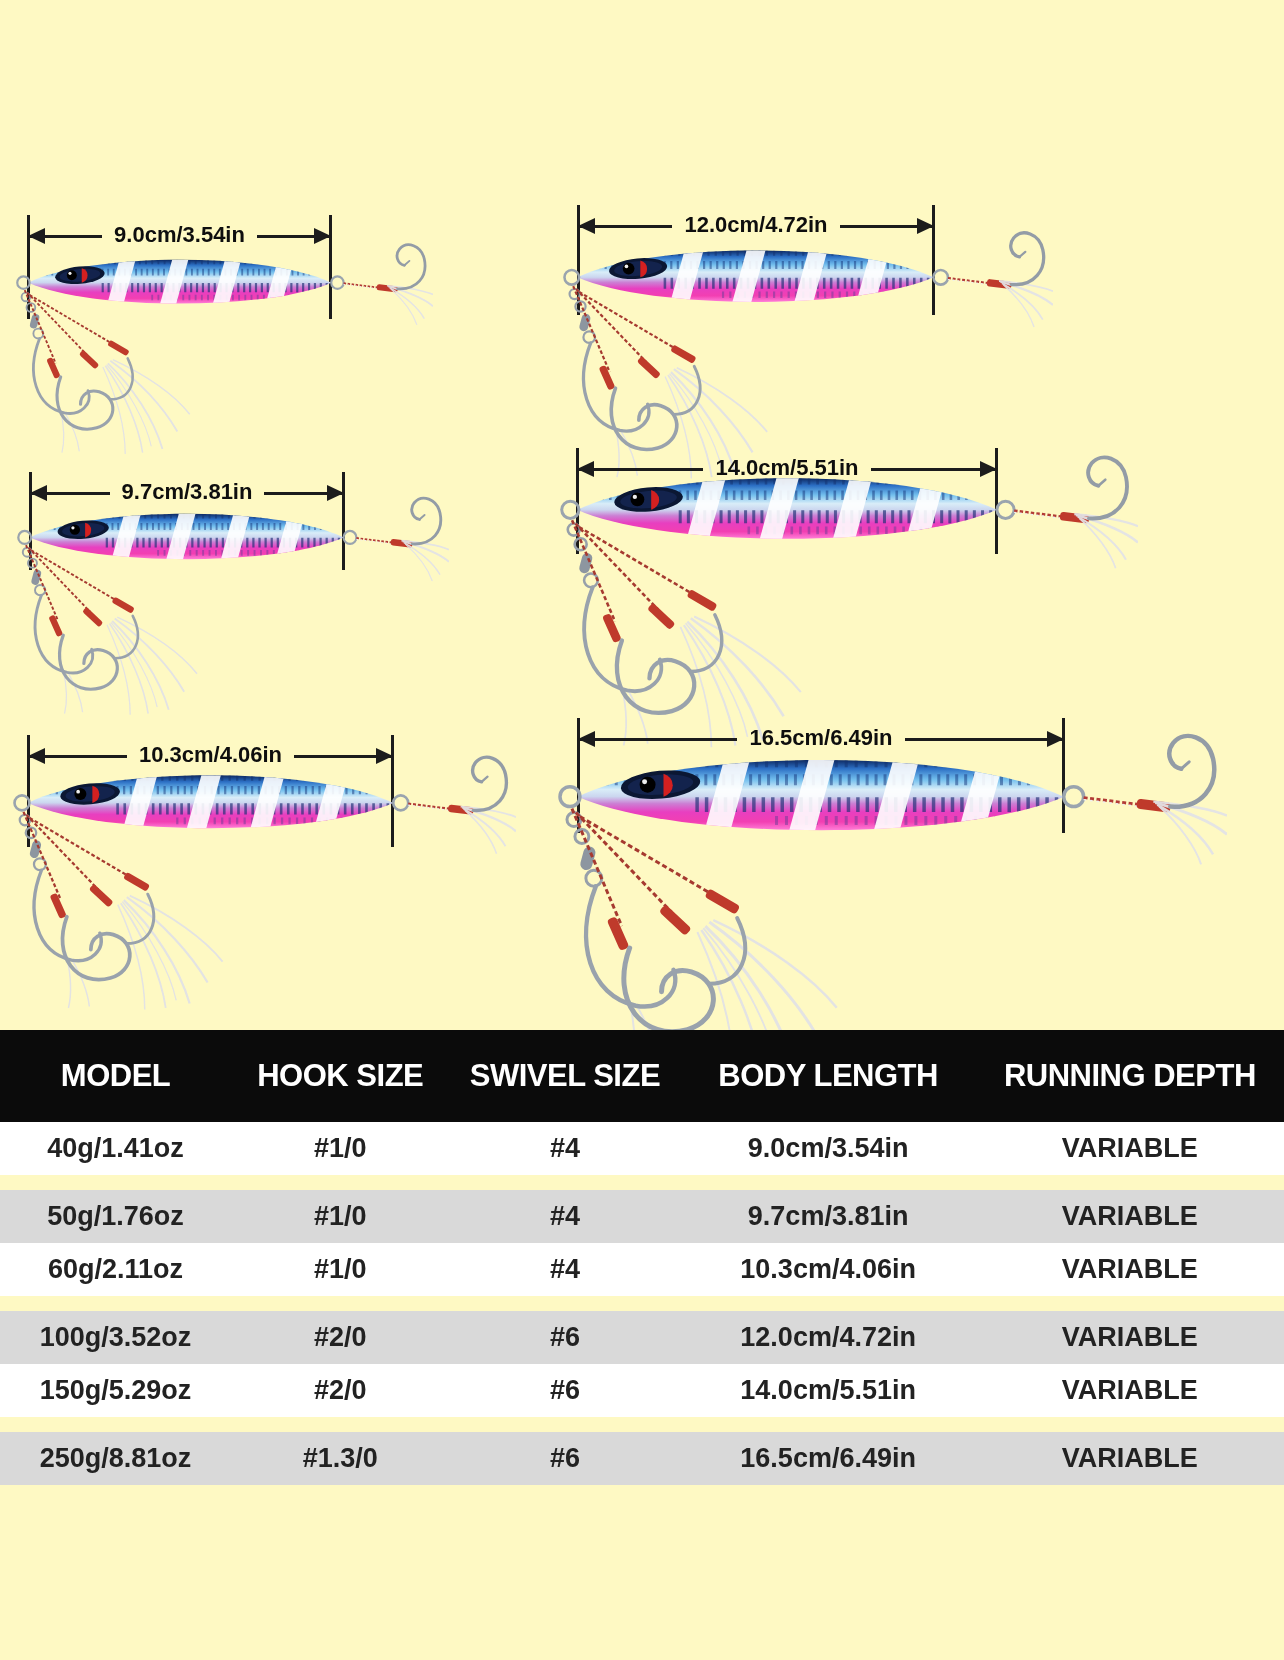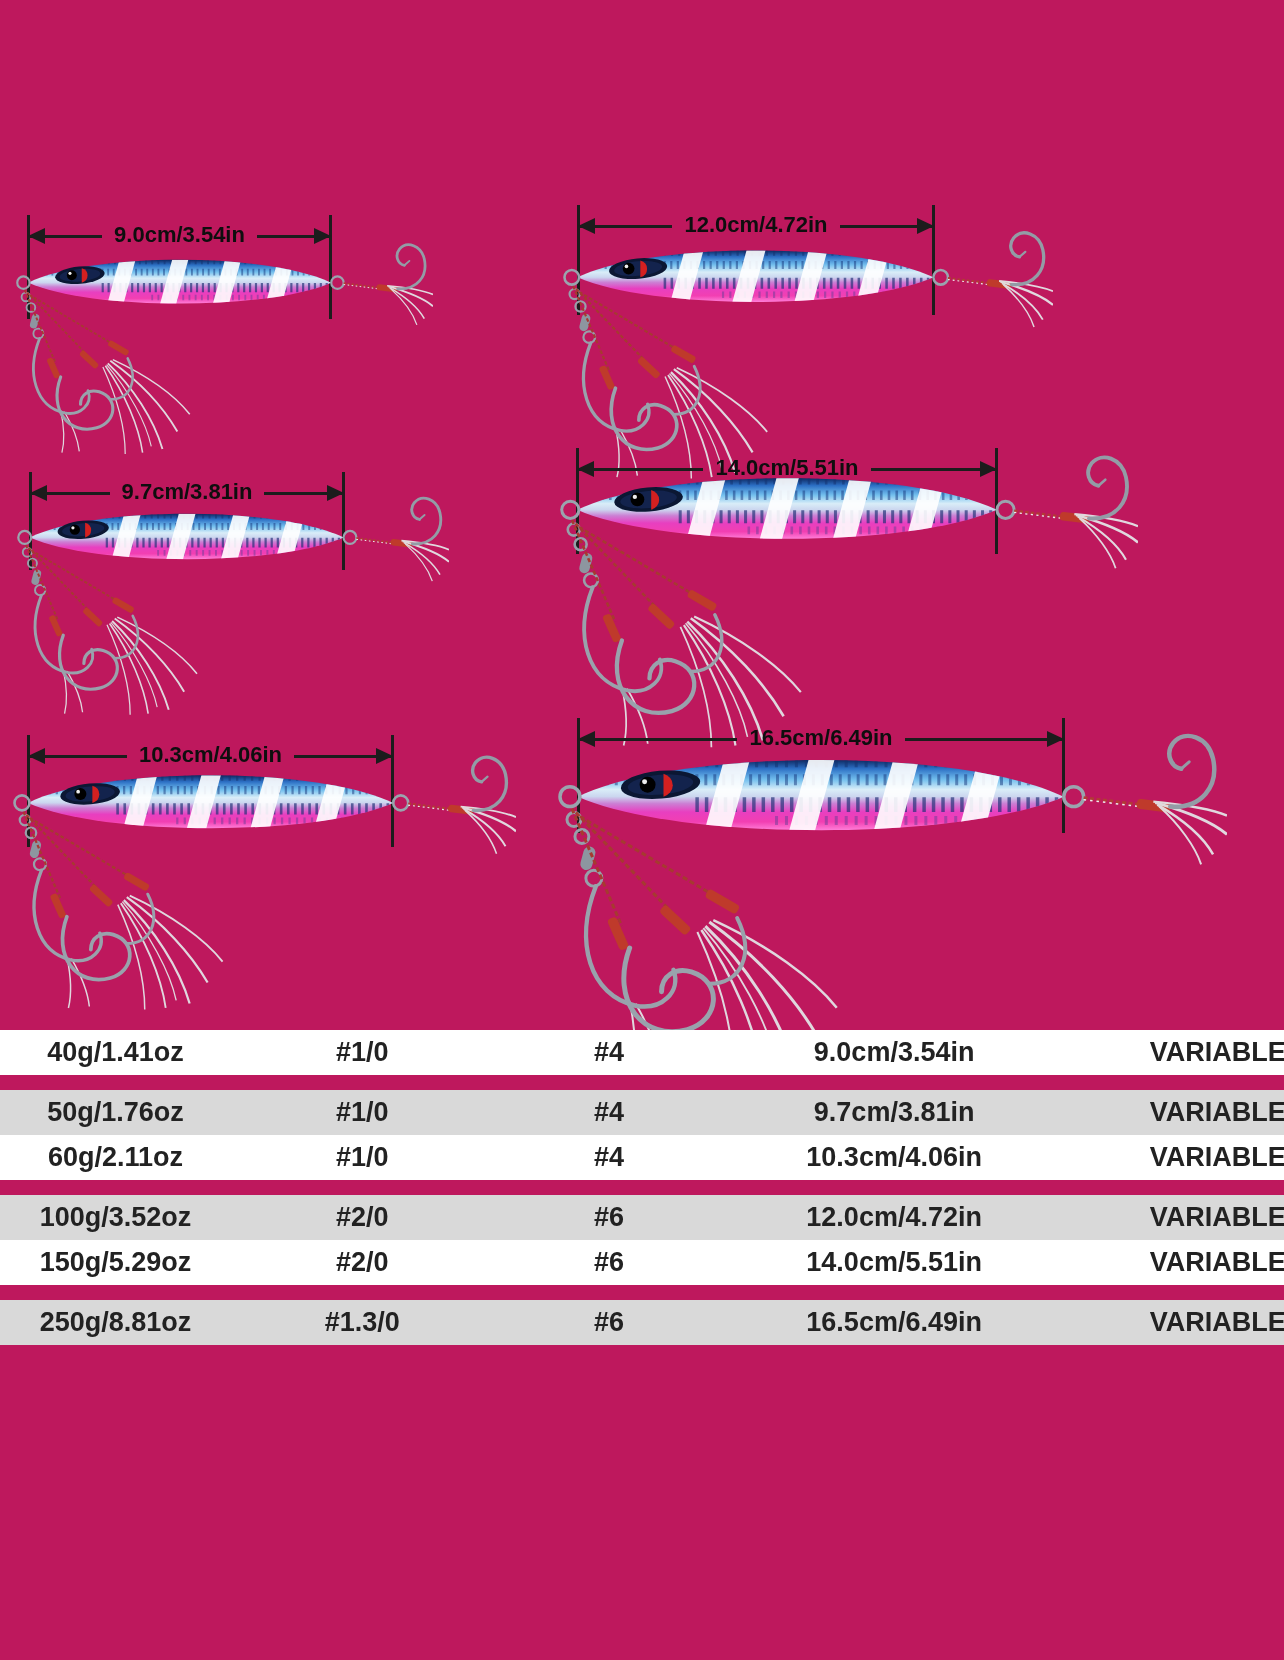--- a/index.html
+++ b/index.html
@@ -1,18 +1,18 @@
 <!DOCTYPE html>
 <html><head>
 <meta charset="utf-8">
 <style>
   html,body{margin:0;padding:0;background:#fff;}
   .page{
     position:relative;width:1284px;height:1660px;margin:0 auto;
-    background:#be185d;overflow:hidden;
+    background:#fef9c3;overflow:hidden;
     font-family:"Liberation Sans",sans-serif;
   }
   
   .fig{position:absolute;}
   .tick{position:absolute;top:0;width:3px;background:#1c1c1c;}
   .tick.tl{left:-1px;} .tick.tr{right:-1px;}
   .dim{position:absolute;left:0;right:0;top:8px;display:flex;align-items:center;}
   .aline{flex:1;height:3px;background:#1c1c1c;position:relative;}
   .aline.left::before{
     content:"";position:absolute;left:0;top:50%;transform:translateY(-50%);
@@ -29,21 +29,21 @@
     white-space:nowrap;transform:translateY(-1px);
   }
   .lure{position:absolute;display:block;}
   
   .spec{position:absolute;left:0;top:1030px;width:1284px;}
   .thead,.trow{display:grid;grid-template-columns:18% 17% 18% 23% 24%;align-items:center;}
   .thead{
     background:#0b0b0b;height:92px;color:#fff;
     font-size:31px;font-weight:700;letter-spacing:-.5px;
   }
-  .trow{height:45px;background:#fff;color:#222;font-size:27px;font-weight:700;gap:22px;}
+  .trow{height:53px;background:#fff;color:#222;font-size:27px;font-weight:700;}
   .trow.alt{background:#d9d9d9;margin-top:15px;}
   .th,.td{text-align:center;white-space:nowrap;}
 </style>
 </head>
 <body>
 
 <svg width="0" height="0" style="position:absolute" aria-hidden="true">
   <defs>
     <linearGradient id="bodyGrad" x1="0" y1="0" x2="0" y2="1">
       <stop offset="0" stop-color="#0e2a63"></stop>
@@ -201,20 +201,27 @@
       <span class="aline left"></span>
       <span class="dlabel">16.5cm/6.49in</span>
       <span class="aline right"></span>
     </div>
     <svg class="lure" viewBox="-8 0 672 360" style="left:-20px;top:-1px;width:669px;">
         <use href="#jig" xlink:href="#jig"></use>
       </svg>
   </div>
 
   <div class="spec">
+    <div class="thead">
+      <div class="th">MODEL</div>
+      <div class="th">HOOK SIZE</div>
+      <div class="th">SWIVEL SIZE</div>
+      <div class="th">BODY LENGTH</div>
+      <div class="th">RUNNING DEPTH</div>
+    </div>
     <div class="trow">
       <div class="td">40g/1.41oz</div>
       <div class="td">#1/0</div>
       <div class="td">#4</div>
       <div class="td">9.0cm/3.54in</div>
       <div class="td">VARIABLE</div>
     </div>
     <div class="trow alt">
       <div class="td">50g/1.76oz</div>
       <div class="td">#1/0</div>

